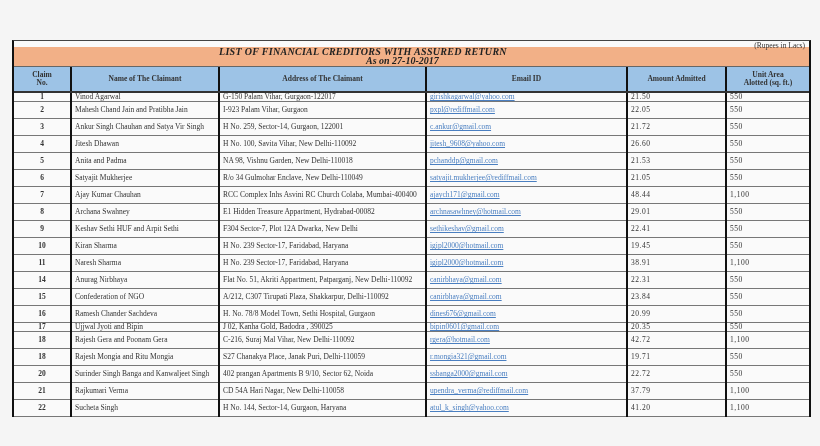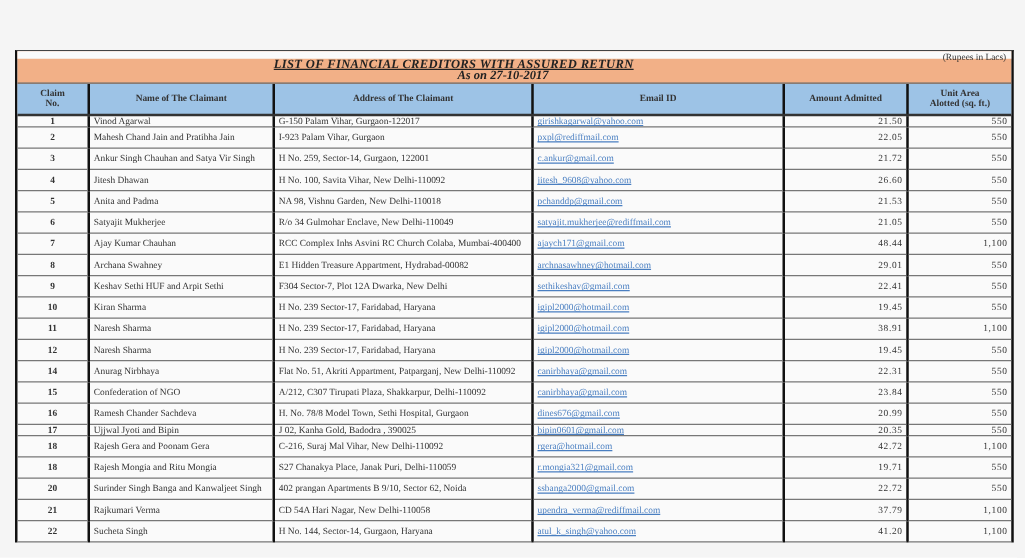--- a/index.html
+++ b/index.html
@@ -10,30 +10,30 @@
   .sheet {
     position: absolute; left: 12px; top: 40px; width: 795px;
     border-left: 2px solid #111; border-right: 2px solid #111; border-top: 1px solid #444;
     background: #fafafa;
   }
   .title-band {
     position: relative; background: #f2b087; height: 25px; border-bottom: 1px solid #666;
   }
   .title-band .white-strip { position:absolute; left:0; right:0; top:0; height:6px; background:#fafafa; }
   .rupees { position: absolute; right: 4px; top: 0px; font-size: 7.5px; font-weight: normal; color: #333; }
-  .title { position: absolute; left: 205px; top: 5px; font-size: 10px; font-weight: bold; font-style: italic; text-decoration: underline; letter-spacing: 0.3px; color: #222; text-align: right; }
+  .title { position: absolute; left: 205px; top: 5px; font-size: 10px; font-weight: bold; font-style: italic; letter-spacing: 0.3px; color: #222; text-align: right; }
   .subtitle { position: absolute; left: 352px; top: 14px; font-size: 10px; font-weight: bold; font-style: italic; color: #222; }
   table { border-collapse: collapse; width: 100%; table-layout: fixed; }
   th {
     background: #9dc3e6; font-size: 7.5px; font-weight: bold; color: #333; height: 24px; padding: 0 16px;
     border-bottom: 2px solid #333; line-height: 8px;
   }
   td { font-size: 7.5px; color: #333; padding: 0 3px; border-bottom: 1px solid #777; line-height: 7.5px; overflow: hidden; }
   td.no { text-align: center; font-weight: bold; }
-  td.amt, td.area { text-align: right; letter-spacing: 0.5px; }
+  td.amt, td.area { text-align: left; letter-spacing: 0.5px; }
   td.email { color: #4a7fc1; text-decoration: underline; }
   .sep { border-right: 2px solid #111; }
   tr.h1 td { height: 8px; }
   tr.h2 td { height: 16px; }
 </style>
 </head>
 <body>
 
 <div class="sheet">
   <div class="title-band">
@@ -144,28 +144,20 @@
         </tr>
         <tr class="h2">
           <td class="no sep">11</td>
           <td class="name sep">Naresh Sharma</td>
           <td class="addr sep">H No. 239 Sector-17, Faridabad, Haryana</td>
           <td class="email sep">igipl2000@hotmail.com</td>
           <td class="amt sep">38.91</td>
           <td class="area">1,100</td>
         </tr>
         <tr class="h2">
-          <td class="no sep">12</td>
-          <td class="name sep">Naresh Sharma</td>
-          <td class="addr sep">H No. 239 Sector-17, Faridabad, Haryana</td>
-          <td class="email sep">igipl2000@hotmail.com</td>
-          <td class="amt sep">19.45</td>
-          <td class="area">550</td>
-        </tr>
-        <tr class="h2">
           <td class="no sep">14</td>
           <td class="name sep">Anurag Nirbhaya</td>
           <td class="addr sep">Flat No. 51, Akriti Appartment, Patparganj, New Delhi-110092</td>
           <td class="email sep">canirbhaya@gmail.com</td>
           <td class="amt sep">22.31</td>
           <td class="area">550</td>
         </tr>
         <tr class="h2">
           <td class="no sep">15</td>
           <td class="name sep">Confederation of NGO</td>

